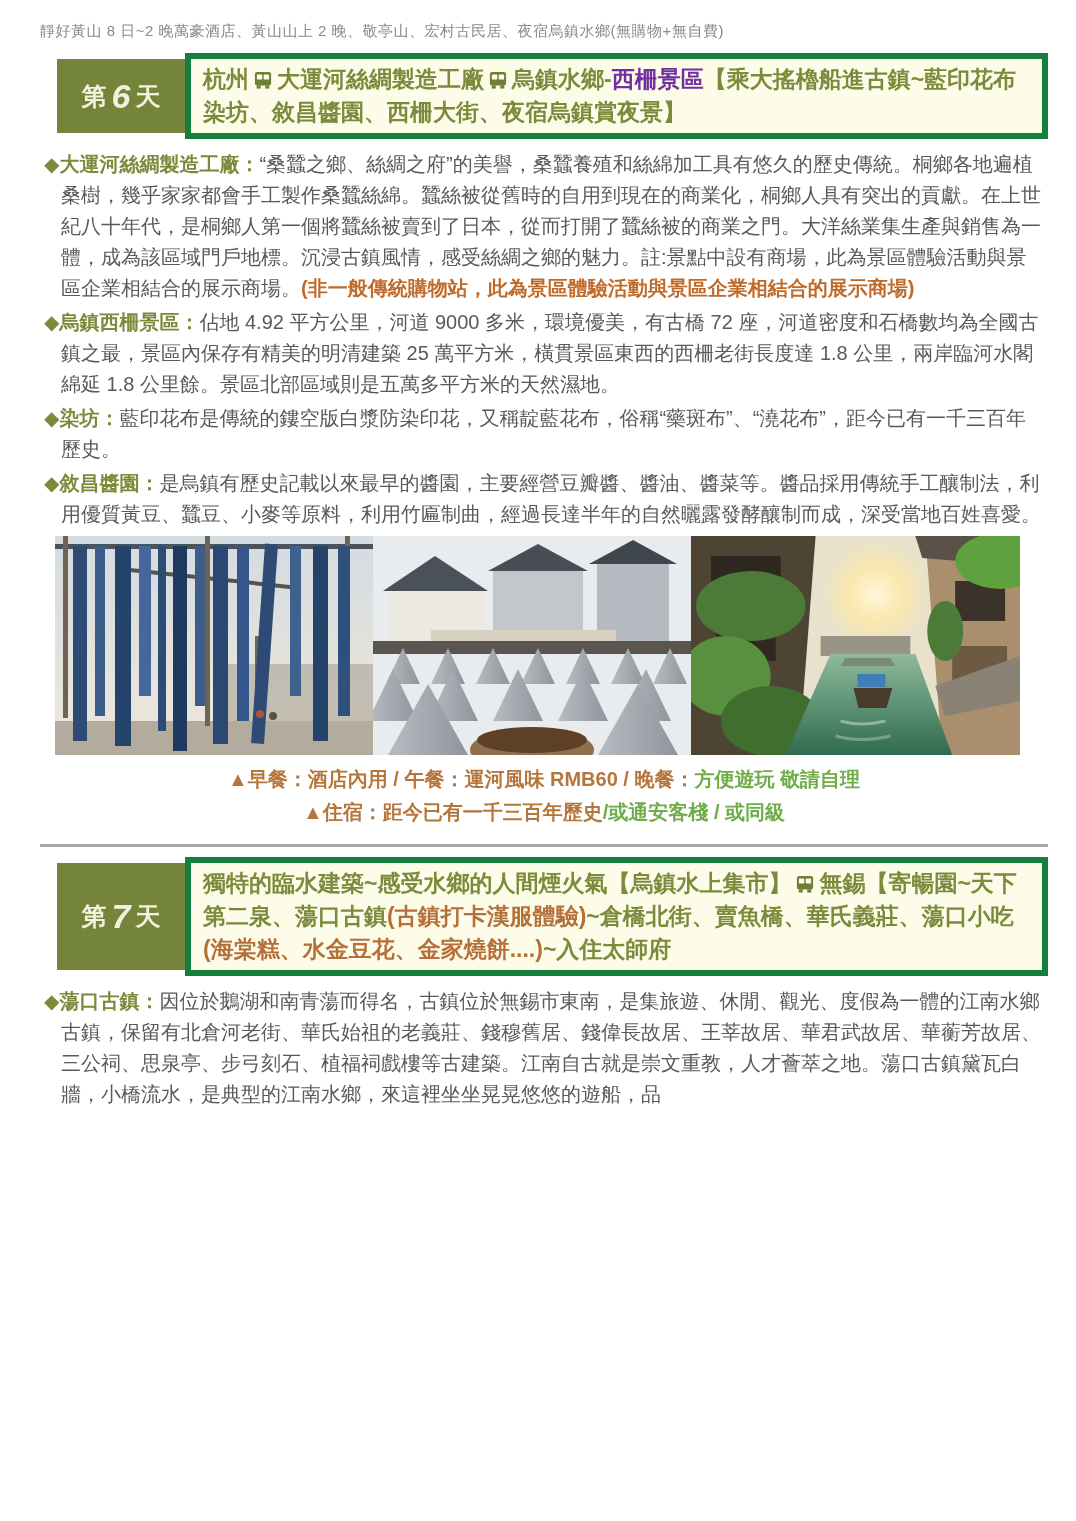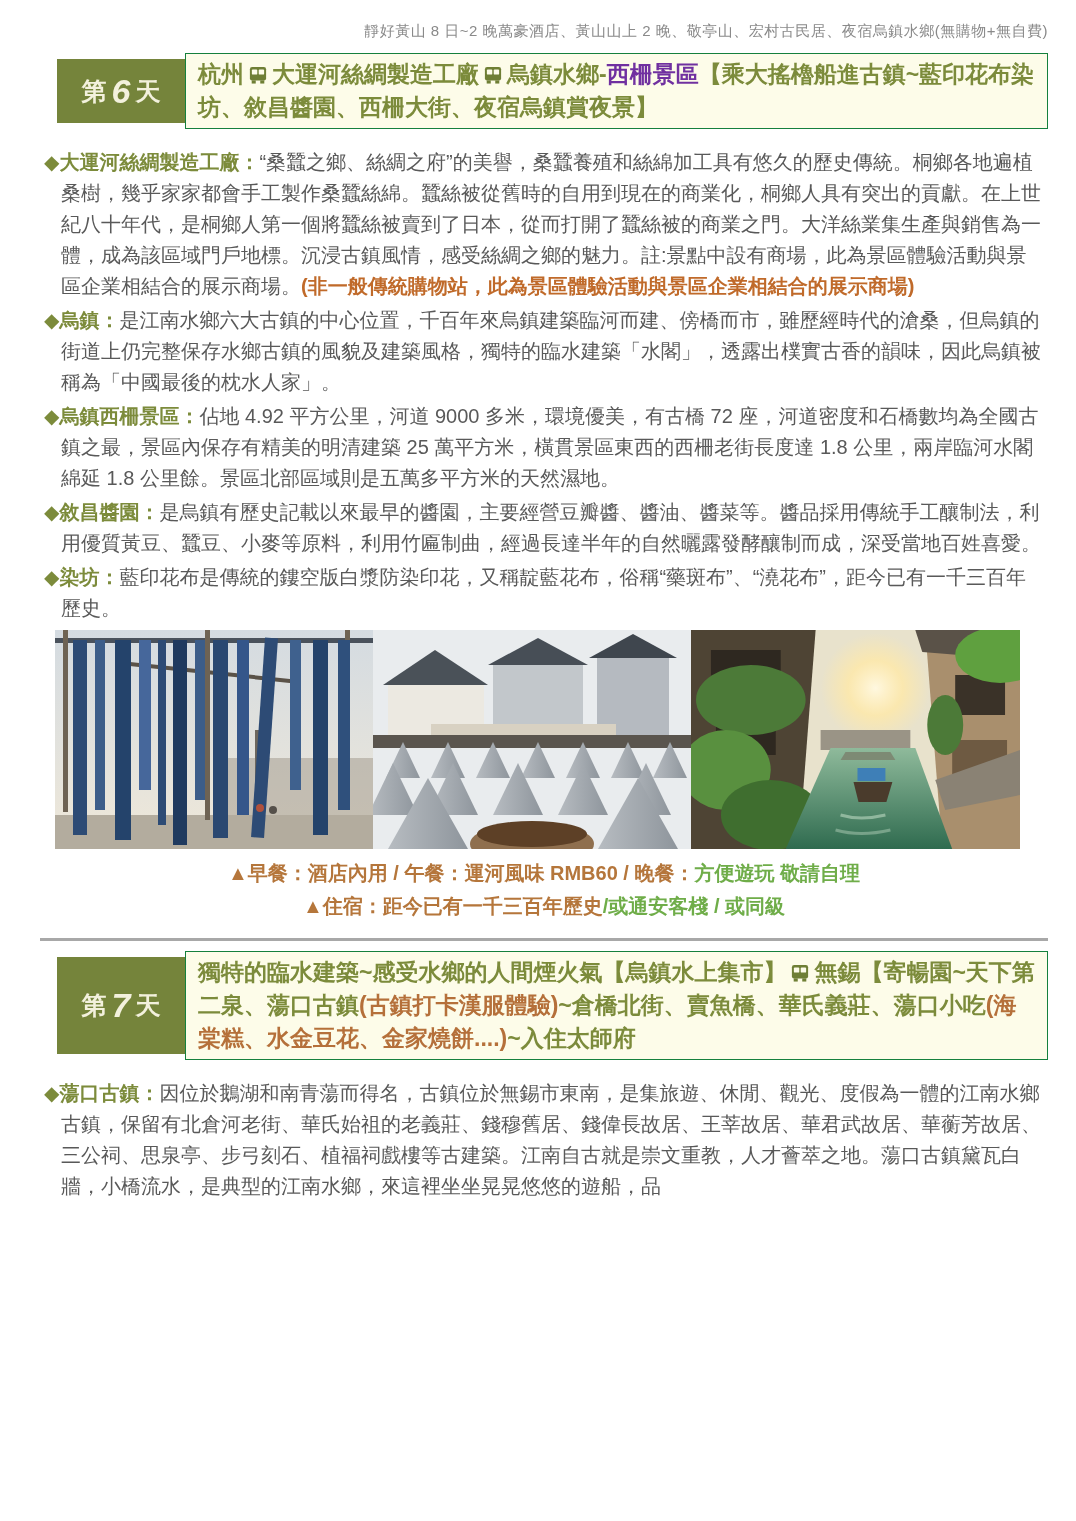--- a/index.html
+++ b/index.html
@@ -2,39 +2,39 @@
 <html><head>
 <meta charset="utf-8">
 <style>
   html,body { margin:0; padding:0; }
   body {
     width:1076px; height:1521px; overflow:hidden; background:#ffffff;
     font-family:"Liberation Sans","DejaVu Sans",sans-serif;
     box-sizing:border-box; padding:0 28px 0 40px;
   }
   .top-note {
-    margin:22px 0 12px; text-align:right;
+    margin:22px 0 12px; text-align:left;
     color:#8a8a8a; font-size:15px; letter-spacing:.5px;
   }
   .day-block { display:flex; margin:8px 0 6px 17px; }
   .day-badge {
     flex:0 0 128px; background:#75843b; color:#f3f1dd;
     display:flex; align-items:center; justify-content:center;
     font-size:25px; font-weight:bold; margin:6px 0;
   }
   .day-badge .num { font-size:34px; font-style:italic; margin:0 5px; }
   .day-title {
-    flex:1; background:#fdfce9; border:1px solid #15803d;
+    flex:1; background:#fdfce9; border:6px solid #15803d;
     padding:4px 12px; font-size:23px; font-weight:bold;
     color:#7c8b3b; line-height:33px;
   }
   .hl-purple { color:#7030a0; }
   .hl-brown  { color:#b5703a;text-align:right; }
   .bus-icon svg { width:22px; height:18px; vertical-align:-2px; margin:0 3px; }
-  .content { margin:18px 4px 0 4px; }
+  .content { margin:10px 4px 0 4px; }
   .para {
     font-size:20px; line-height:31px; color:#595959;
     padding-left:17px; text-indent:-17px; margin:3px 0;
   }
   .para .head { color:#7c8b3b; font-weight:bold; }
   .para .note { color:#c06a2a; font-weight:bold; }
   .photos { display:flex; margin:6px 0 8px 15px; }
   .photo { height:219px; overflow:hidden; }
   .photo svg { display:block; width:100%; height:100%; }
   .p1 { width:318px; } .p2 { width:318px; } .p3 { width:329px; }
@@ -68,30 +68,27 @@
           <rect x="14.5" y="16" width="4.5" height="3.5" fill="#6f7f35"></rect>
         </svg></span><span>烏鎮水鄉-</span><span class="hl-purple">西柵景區</span><span>【乘大搖櫓船進古鎮~藍印花布染坊、敘昌醬園、西柵大街、夜宿烏鎮賞夜景】</span>
   </div>
 </div>
 
 <div class="content">
   <div class="para">
     <span class="head"><span>◆</span><span>大運河絲綢製造工廠：</span></span><span>“桑蠶之鄉、絲綢之府”的美譽，桑蠶養殖和絲綿加工具有悠久的歷史傳統。桐鄉各地遍植桑樹，幾乎家家都會手工製作桑蠶絲綿。蠶絲被從舊時的自用到現在的商業化，桐鄉人具有突出的貢獻。在上世紀八十年代，是桐鄉人第一個將蠶絲被賣到了日本，從而打開了蠶絲被的商業之門。大洋絲業集生產與銷售為一體，成為該區域門戶地標。沉浸古鎮風情，感受絲綢之鄉的魅力。註:景點中設有商場，此為景區體驗活動與景區企業相結合的展示商場。</span><span class="note">(非一般傳統購物站，此為景區體驗活動與景區企業相結合的展示商場)</span>
   </div>
   <div class="para">
-    <span class="head"><span>◆</span><span>烏鎮：</span></span><span>是江南水鄉六大古鎮的中心位置，千百年來烏鎮建築臨河而建、傍橋而市，雖歷經時代的滄桑，但烏鎮的街道上仍完整保存水鄉古鎮的風貌及建築風格，獨特的臨水建築「水閣」，透露出樸實古香的韻味，因此烏鎮被稱為「中國最後的枕水人家」。</span>
-  </div>
-  <div class="para">
     <span class="head"><span>◆</span><span>烏鎮西柵景區：</span></span><span>佔地 4.92 平方公里，河道 9000 多米，環境優美，有古橋 72 座，河道密度和石橋數均為全國古鎮之最，景區內保存有精美的明清建築 25 萬平方米，橫貫景區東西的西柵老街長度達 1.8 公里，兩岸臨河水閣綿延 1.8 公里餘。景區北部區域則是五萬多平方米的天然濕地。</span>
   </div>
   <div class="para">
+    <span class="head"><span>◆</span><span>染坊：</span></span><span>藍印花布是傳統的鏤空版白漿防染印花，又稱靛藍花布，俗稱“藥斑布”、“澆花布”，距今已有一千三百年歷史。</span>
+  </div>
+  <div class="para">
     <span class="head"><span>◆</span><span>敘昌醬園：</span></span><span>是烏鎮有歷史記載以來最早的醬園，主要經營豆瓣醬、醬油、醬菜等。醬品採用傳統手工釀制法，利用優質黃豆、蠶豆、小麥等原料，利用竹匾制曲，經過長達半年的自然曬露發酵釀制而成，深受當地百姓喜愛。</span>
-  </div>
-  <div class="para">
-    <span class="head"><span>◆</span><span>染坊：</span></span><span>藍印花布是傳統的鏤空版白漿防染印花，又稱靛藍花布，俗稱“藥斑布”、“澆花布”，距今已有一千三百年歷史。</span>
   </div>
 </div>
 
 <div class="photos">
   <div class="photo p1">
     <svg viewBox="0 0 318 219" preserveAspectRatio="none">
       <defs>
         <linearGradient id="sky1" x1="0" y1="0" x2="0" y2="1">
           <stop offset="0" stop-color="#d4dbe1"></stop>
             <stop offset="1" stop-color="#efe8d9"></stop>

